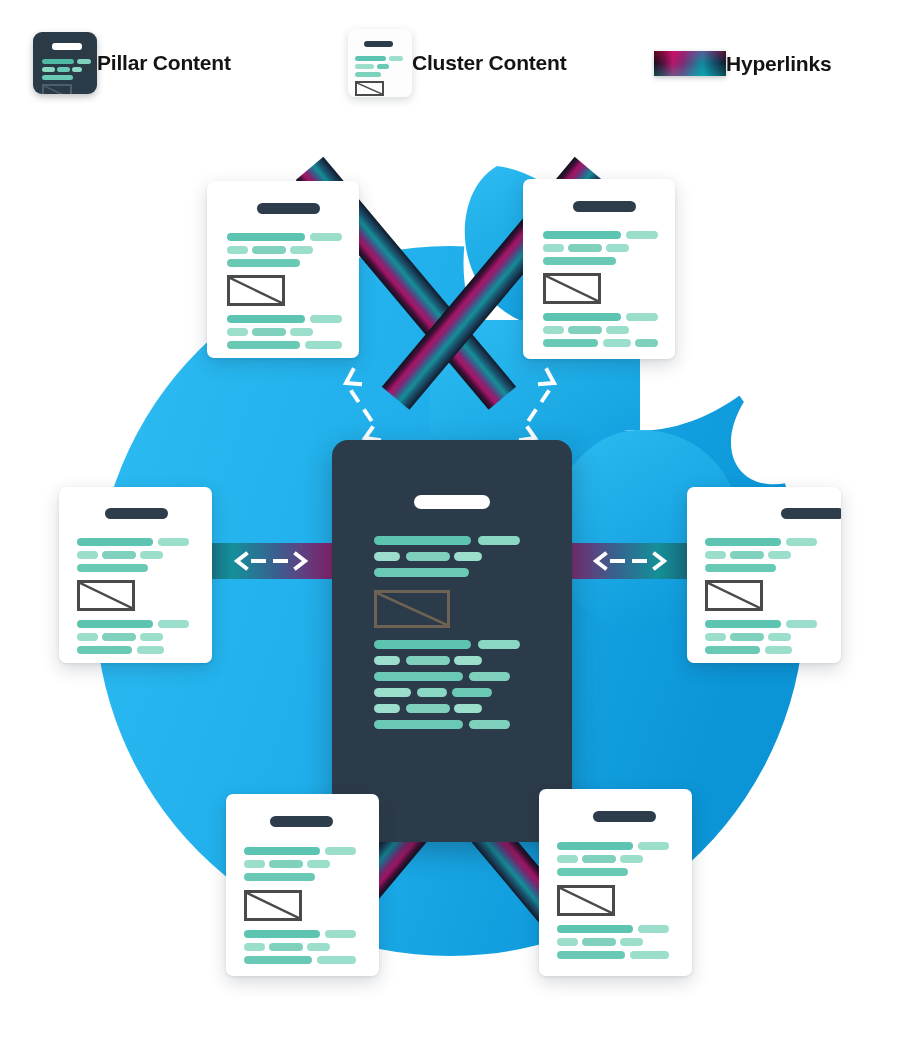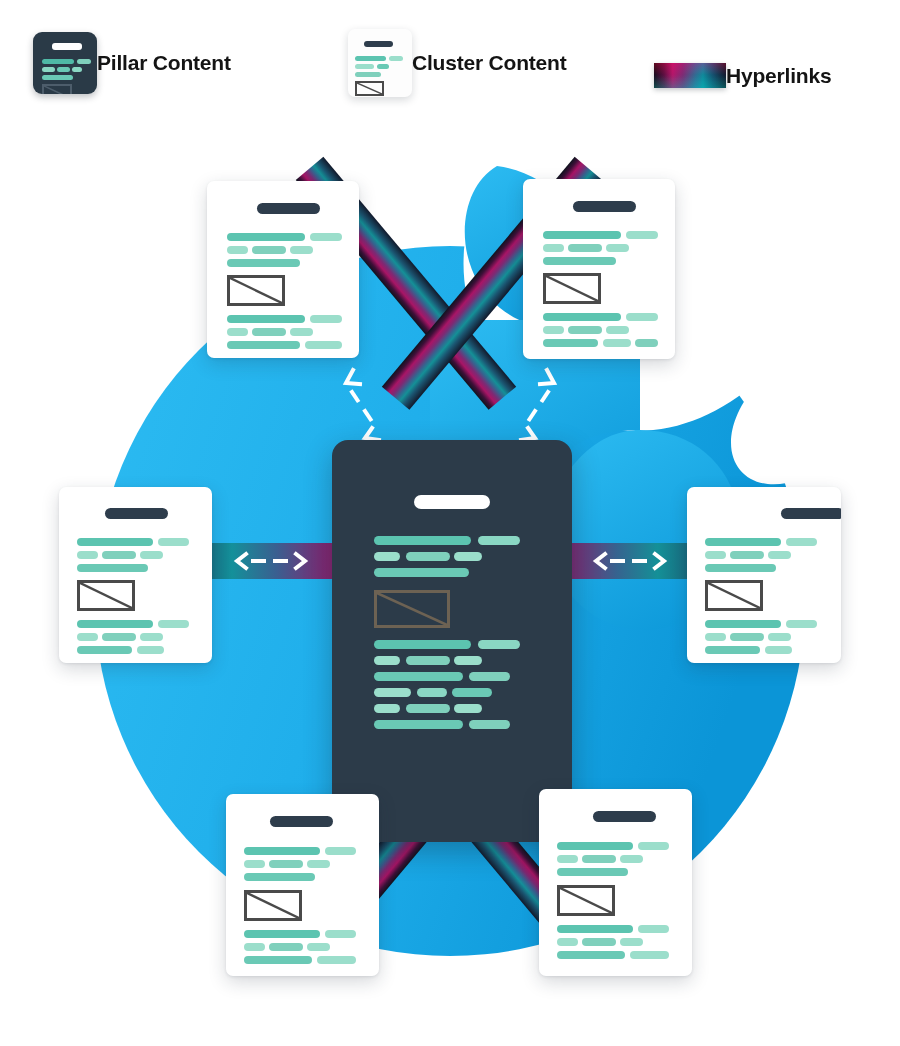--- a/index.html
+++ b/index.html
@@ -110,21 +110,21 @@
       <div class="sw-line" style="left:7px;top:43px;width:26px;height:5px;background:#7fd0bc;"></div>
       <div class="sw-img" style="left:7px;top:52px;width:29px;height:15px;border-color:#4a4a4a;">
         <svg class="slash" viewBox="0 0 29 15" preserveAspectRatio="none">
             <line x1="0" y1="0" x2="29" y2="15" stroke="#4a4a4a" stroke-width="2"></line>
           </svg>
       </div>
     </div>
     <div class="legend-label">Cluster Content</div>
   </div>
 
-  <div class="legend-item" style="left:633px;top:63px;padding-left:21px;">
+  <div class="legend-item" style="left:633px;top:51px;padding-left:21px;">
     <div class="sw-grad"></div>
     <div class="legend-label">Hyperlinks</div>
   </div>
 
 </div>
 
 <div class="stage">
 
   <svg class="blob" viewBox="0 0 900 916">
     <defs>

